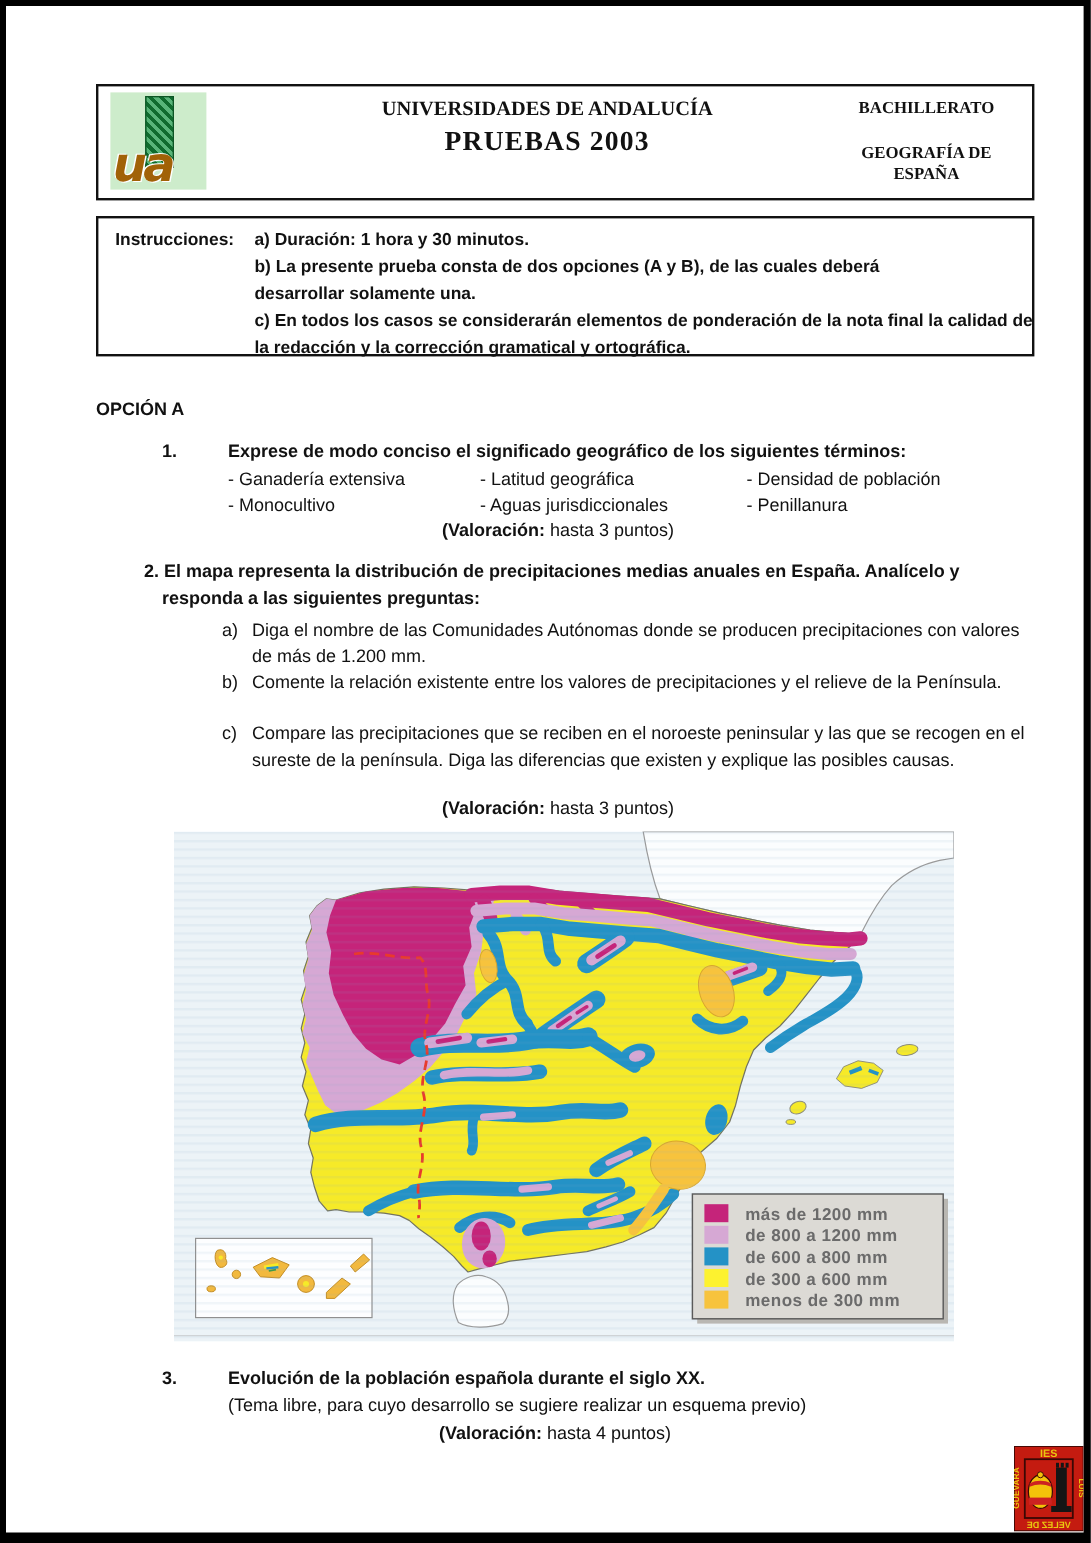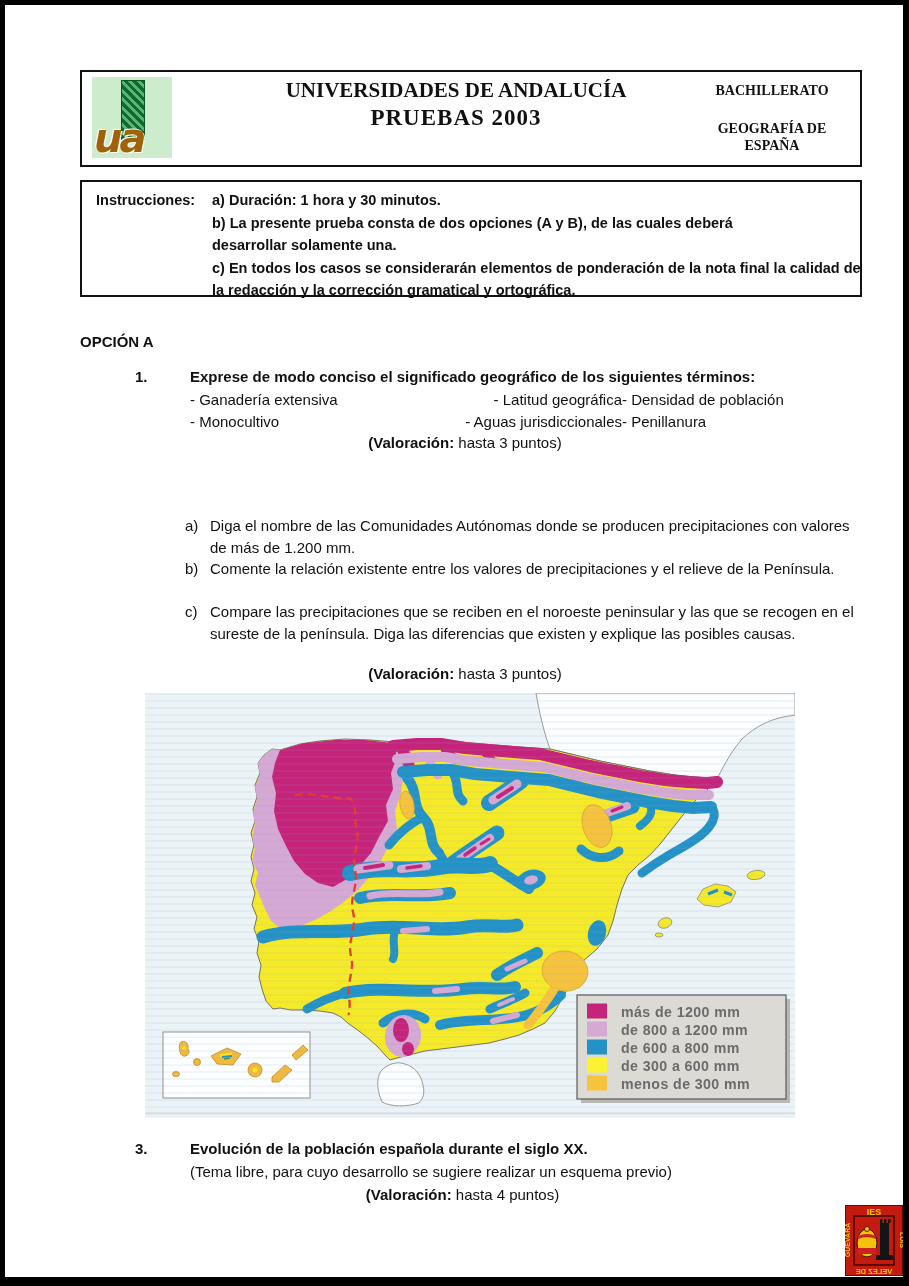--- a/index.html
+++ b/index.html
@@ -12,41 +12,41 @@
   .header-box{position:absolute;left:75px;top:65px;width:778px;height:93px;border:2px solid #111;background:#fff;}
   .logo{position:absolute;left:10px;top:5px;width:80px;height:81px;background:#cdeccb;}
   .logo .tower{position:absolute;left:29px;top:3px;width:22px;height:58px;background:
       repeating-linear-gradient(45deg,#0f6b2d 0 3px,#58b478 3px 6px),
       repeating-linear-gradient(-45deg,#0f6b2d 0 3px,rgba(255,255,255,0) 3px 6px),#17793a;
       border:1px solid #0c5524;}
   .logo .ua{position:absolute;left:2px;bottom:0px;font-family:"DejaVu Sans",sans-serif;
       font-weight:bold;font-style:italic;font-size:40px;line-height:40px;color:#a16207;
       text-shadow:1px 1px 0 #fff,-1px -1px 0 #fff;letter-spacing:-3px;}
   .h-center{position:absolute;left:130px;right:160px;top:6px;text-align:center;font-family:"Liberation Serif",serif;font-weight:bold;}
-  .h-center .l1{font-size:21px;line-height:25px;}
+  .h-center .l1{font-size:17px;line-height:25px;}
   .h-center .l2{font-size:17px;line-height:25px;}
   .h-center .l3{font-size:23px;line-height:30px;letter-spacing:1px;}
   .h-right{position:absolute;right:8px;top:10px;width:160px;text-align:center;font-family:"Liberation Serif",serif;font-weight:bold;font-size:14px;line-height:17px;}
   .h-right .gap{height:21px;}
   
   .instr-box{position:absolute;left:75px;top:175px;width:778px;height:113px;border:2px solid #111;background:#fff;font-weight:bold;font-size:14.5px;line-height:22px;}
   .instr-label{position:absolute;left:14px;top:7px;}
   .instr-a{position:absolute;left:130px;top:7px;width:640px;}
   .instr-b{position:absolute;left:130px;top:30px;width:585px;}
   .instr-c{position:absolute;left:130px;top:75px;width:650px;}
   
   .t{font-size:15px;line-height:22px;}
   .b{font-weight:bold;}
   .opcion{position:absolute;left:75px;top:326px;width:778px;text-align:left;font-weight:bold;font-size:15px;}
   .q1-num{position:absolute;left:130px;top:361px;font-weight:bold;}
   .q1-text{position:absolute;left:185px;top:361px;font-weight:bold;}
   .q1-terms{position:absolute;left:185px;top:384px;width:640px;}
   .q1-terms .row{display:flex;}
   .q1-terms .c1{width:210px;}
-  .q1-terms .c2{width:222px;text-align:right;}
+  .q1-terms .c2{width:222px;}
   .q1-terms .c3{width:208px;}
   .q1-val{position:absolute;left:80px;top:427px;width:760px;text-align:center;}
   .q2-intro{position:absolute;left:115px;top:461px;width:750px;font-weight:bold;padding-left:15px;text-indent:-15px;box-sizing:border-box;}
   .q2m{position:absolute;left:180px;}
   .q2t{position:absolute;left:205px;}
   .q2a-m{top:510px;} .q2a-t{top:510px;width:642px;}
   .q2b-m{top:553px;} .q2b-t{top:553px;width:650px;}
   .q2c-m{top:596px;} .q2c-t{top:596px;width:678px;}
   .q2-val{position:absolute;left:80px;top:658px;width:760px;text-align:center;}
   .q3-num{position:absolute;left:130px;top:1133px;font-weight:bold;}
@@ -97,20 +97,21 @@
       <div class="c3">- Densidad de población</div>
     </div>
     <div class="row">
       <div class="c1">- Monocultivo</div>
       <div class="c2">- Aguas jurisdiccionales</div>
       <div class="c3">- Penillanura</div>
     </div>
   </div>
   <div class="q1-val t"><span class="b">(Valoración:</span><span> hasta 3 puntos)</span></div>
 
+  <div class="q2-intro t">2. El mapa representa la distribución de precipitaciones medias anuales en España. Analícelo y responda a las siguientes preguntas:</div>
   <div class="q2m q2a-m t">a)</div>
   <div class="q2t q2a-t t">Diga el nombre de las Comunidades Autónomas donde se producen precipitaciones con valores de más de 1.200 mm.</div>
   <div class="q2m q2b-m t">b)</div>
   <div class="q2t q2b-t t">Comente la relación existente entre los valores de precipitaciones y el relieve de la Península.</div>
   <div class="q2m q2c-m t">c)</div>
   <div class="q2t q2c-t t">Compare las precipitaciones que se reciben en el noroeste peninsular y las que se recogen en el sureste de la península. Diga las diferencias que existen y explique las posibles causas.</div>
   <div class="q2-val t"><span class="b">(Valoración:</span><span> hasta 3 puntos)</span></div>
 
   <div class="map-wrap">
   <svg width="650" height="425" viewBox="0 0 650 425" xmlns="http://www.w3.org/2000/svg">

